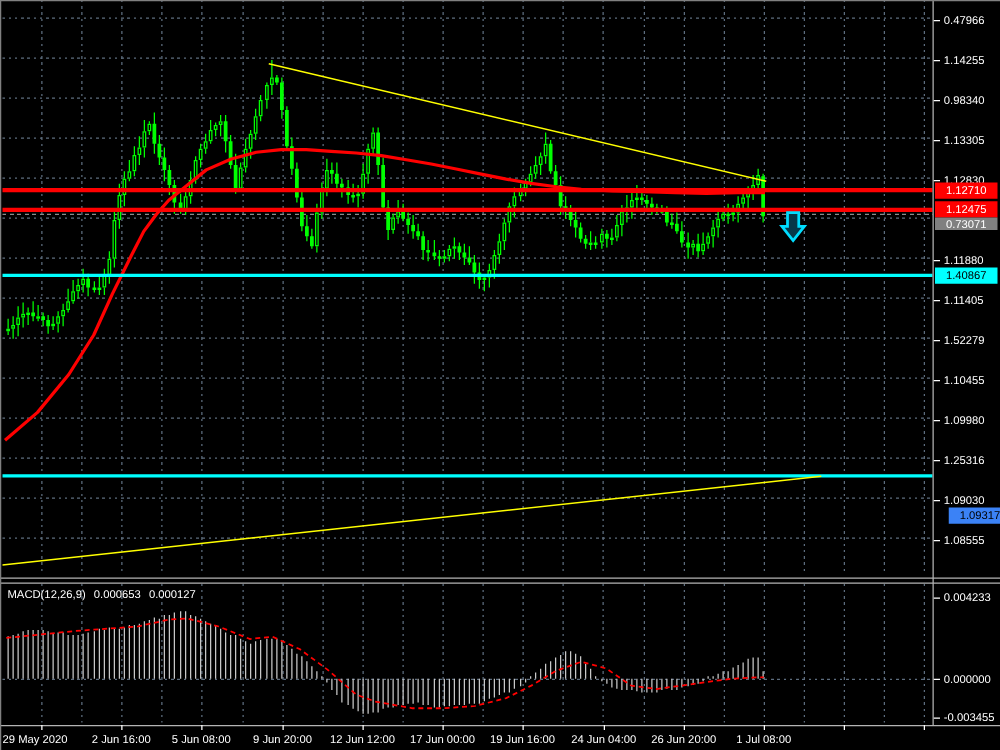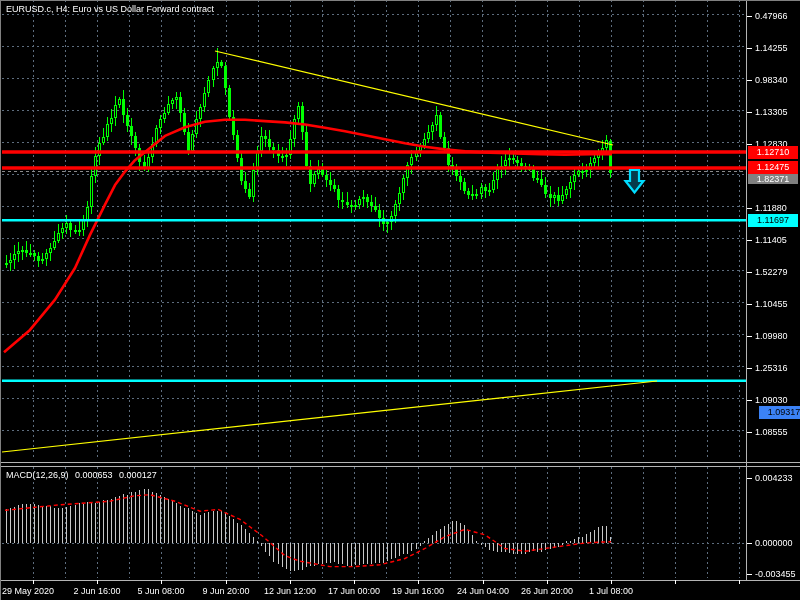--- a/index.html
+++ b/index.html
@@ -594,23 +594,23 @@
       <div class="tick" style="left: 0px; top: 432px;"></div>
       <div class="lbl" style="left: 8px; top: 427px;">1.08555</div>
       <div class="tick" style="left: 0px; top: 478px;"></div>
       <div class="lbl" style="left: 8px; top: 473px;">0.004233</div>
       <div class="tick" style="left: 0px; top: 543px;"></div>
       <div class="lbl" style="left: 8px; top: 538px;">0.000000</div>
       <div class="tick" style="left: 0px; top: 574px;"></div>
       <div class="lbl" style="left: 8px; top: 569px;">-0.003455</div>
       <div class="pricebox" style="left: 1px; top: 146px; background: rgb(255, 0, 0); color: rgb(255, 255, 255);">1.12710</div>
       <div class="pricebox" style="left: 1px; top: 161px; background: rgb(255, 0, 0); color: rgb(255, 255, 255);">1.12475</div>
-      <div class="pricebox" style="left: 1px; top: 214px; background: rgb(0, 255, 255); color: rgb(0, 0, 0);">1.11697</div>
+      <div class="pricebox" style="left: 1px; top: 214px; background: rgb(0, 255, 255); color: rgb(0, 0, 0);">1.40867</div>
       <div class="pricebox" style="left: 12px; top: 374px; background: #3b82f6; color: rgb(0, 0, 0); margin-top: 32px;">1.09317</div>
-      <div class="pricebox" style="left: 1px; top: 174px; height: 10px; line-height: 10px; background: rgb(128, 128, 128); color: rgb(255, 255, 255);">1.82371</div>
+      <div class="pricebox" style="left: 1px; top: 174px; height: 10px; line-height: 10px; background: rgb(128, 128, 128); color: rgb(255, 255, 255);">0.73071</div>
     </div>
   <div id="time-scale" class="abs" style="left:0;top:581px;width:800px;height:19px;">
       <div class="ttick" style="left: 33px; top: -1px;"></div>
       <div class="ttick" style="left: 97px; top: -1px;"></div>
       <div class="ttick" style="left: 161px; top: -1px;"></div>
       <div class="ttick" style="left: 226px; top: -1px;"></div>
       <div class="ttick" style="left: 290px; top: -1px;"></div>
       <div class="ttick" style="left: 354px; top: -1px;"></div>
       <div class="ttick" style="left: 418px; top: -1px;"></div>
       <div class="ttick" style="left: 483px; top: -1px;"></div>
@@ -623,19 +623,18 @@
       <div class="lbl" style="top: 5px; left: 161px; transform: translateX(-50%);">5 Jun 08:00</div>
       <div class="lbl" style="top: 5px; left: 226px; transform: translateX(-50%);">9 Jun 20:00</div>
       <div class="lbl" style="top: 5px; left: 290px; transform: translateX(-50%);">12 Jun 12:00</div>
       <div class="lbl" style="top: 5px; left: 354px; transform: translateX(-50%);">17 Jun 00:00</div>
       <div class="lbl" style="top: 5px; left: 418px; transform: translateX(-50%);">19 Jun 16:00</div>
       <div class="lbl" style="top: 5px; left: 483px; transform: translateX(-50%);">24 Jun 04:00</div>
       <div class="lbl" style="top: 5px; left: 547px; transform: translateX(-50%);">26 Jun 20:00</div>
       <div class="lbl" style="top: 5px; left: 611px; transform: translateX(-50%);">1 Jul 08:00</div>
     </div>
 
-  <div class="lbl" style="left:6px;top:4px;"><span>EURUSD.c, H4:  Euro vs US Dollar Forward contract</span></div>
   <div class="lbl" style="left:6px;top:470px;">
     <span>MACD(12,26,9)</span>
     <span style="margin-left:4px;">0.000653</span>
     <span style="margin-left:4px;">0.000127</span>
   </div>
 </div>
 
 </body></html>

